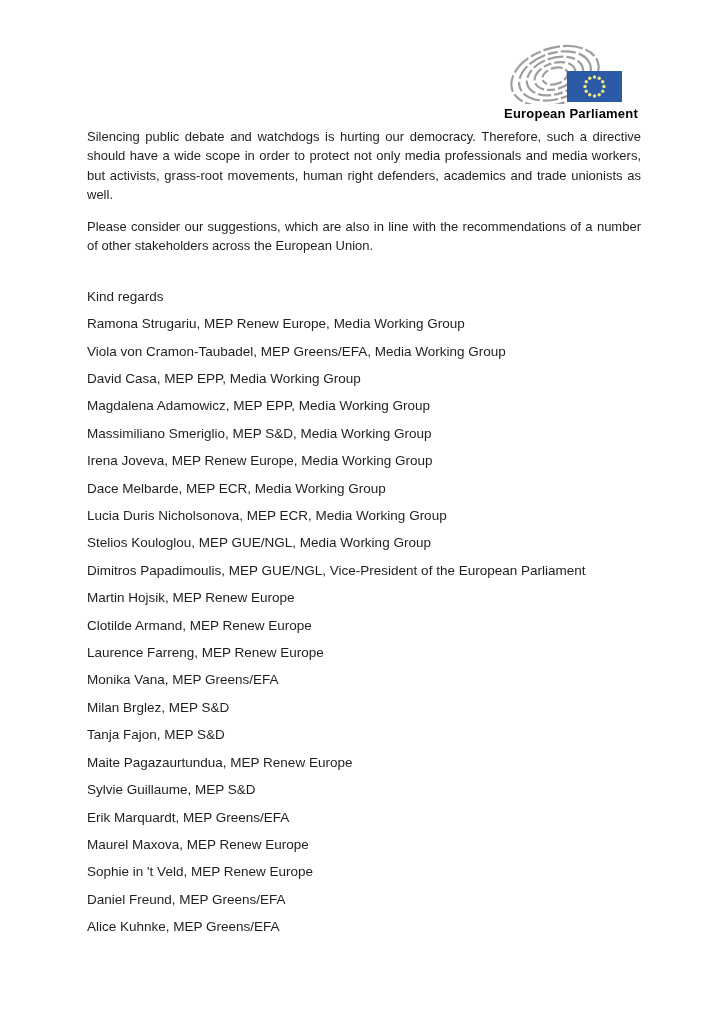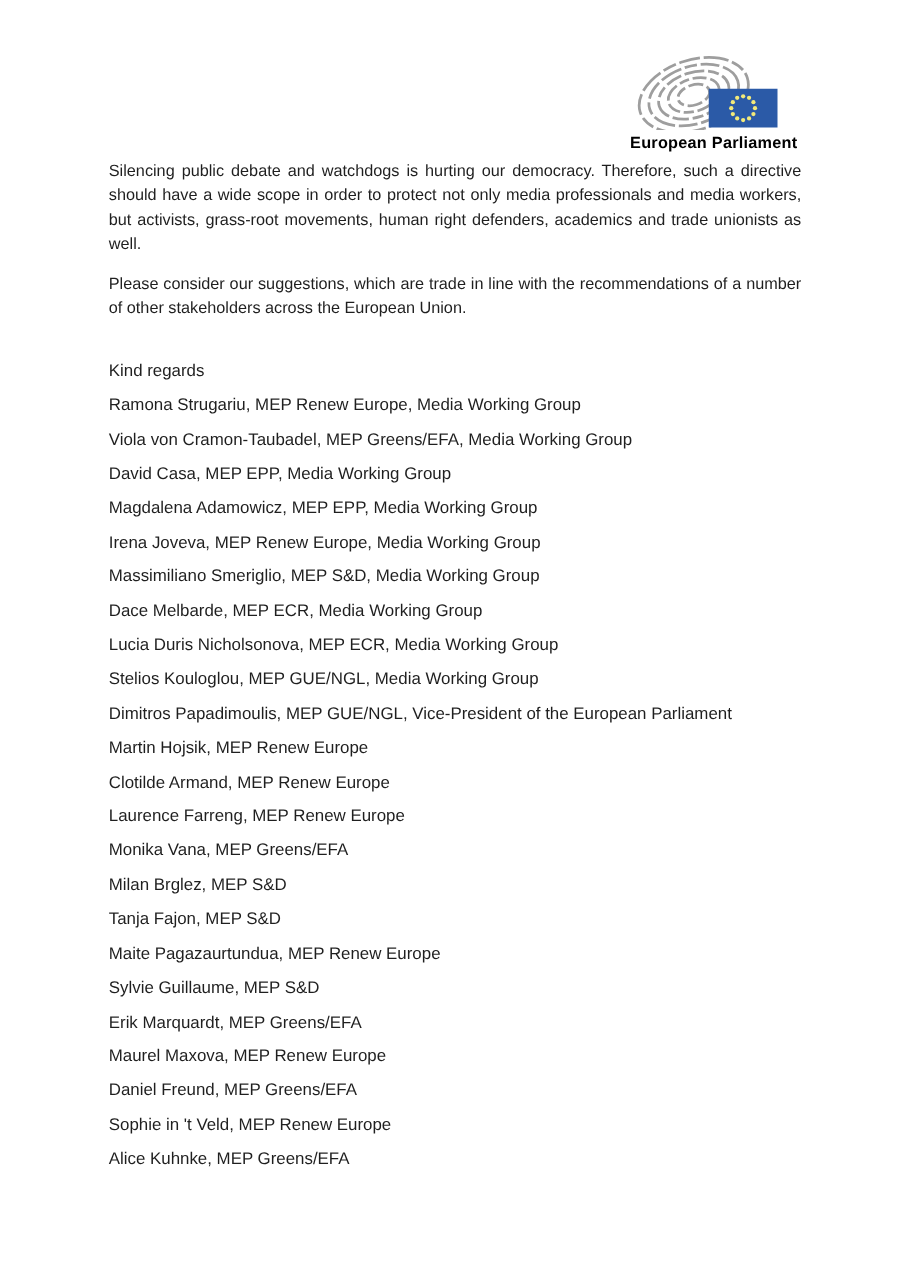--- a/index.html
+++ b/index.html
@@ -87,45 +87,45 @@
           <circle cx="86.27" cy="37.75" r="1.7"></circle>
           <circle cx="89.75" cy="34.27" r="1.7"></circle>
         </g>
       </svg>
     </span>
     <div class="logo-label">European Parliament</div>
   </div>
 
   <div class="content">
     <p class="para">Silencing public debate and watchdogs is hurting our democracy. Therefore, such a directive should have a wide scope in order to protect not only media professionals and media workers, but activists, grass-root movements, human right defenders, academics and trade unionists as well.</p>
-    <p class="para">Please consider our suggestions, which are trade in line with the recommendations of a number of other stakeholders across the European Union.</p>
+    <p class="para">Please consider our suggestions, which are also in line with the recommendations of a number of other stakeholders across the European Union.</p>
 
     <div class="closing-block">
       <p class="closing">Kind regards</p>
       <div>
           <p class="sig">Ramona Strugariu, MEP Renew Europe, Media Working Group</p>
           <p class="sig">Viola von Cramon-Taubadel, MEP Greens/EFA, Media Working Group</p>
           <p class="sig">David Casa, MEP EPP, Media Working Group</p>
           <p class="sig">Magdalena Adamowicz, MEP EPP, Media Working Group</p>
+          <p class="sig">Massimiliano Smeriglio, MEP S&amp;D, Media Working Group</p>
           <p class="sig">Irena Joveva, MEP Renew Europe, Media Working Group</p>
-          <p class="sig">Massimiliano Smeriglio, MEP S&amp;D, Media Working Group</p>
           <p class="sig">Dace Melbarde, MEP ECR, Media Working Group</p>
           <p class="sig">Lucia Duris Nicholsonova, MEP ECR, Media Working Group</p>
           <p class="sig">Stelios Kouloglou, MEP GUE/NGL, Media Working Group</p>
           <p class="sig">Dimitros Papadimoulis, MEP GUE/NGL, Vice-President of the European Parliament</p>
           <p class="sig">Martin Hojsik, MEP Renew Europe</p>
           <p class="sig">Clotilde Armand, MEP Renew Europe</p>
           <p class="sig">Laurence Farreng, MEP Renew Europe</p>
           <p class="sig">Monika Vana, MEP Greens/EFA</p>
           <p class="sig">Milan Brglez, MEP S&amp;D</p>
           <p class="sig">Tanja Fajon, MEP S&amp;D</p>
           <p class="sig">Maite Pagazaurtundua, MEP Renew Europe</p>
           <p class="sig">Sylvie Guillaume, MEP S&amp;D</p>
           <p class="sig">Erik Marquardt, MEP Greens/EFA</p>
           <p class="sig">Maurel Maxova, MEP Renew Europe</p>
+          <p class="sig">Sophie in 't Veld, MEP Renew Europe</p>
           <p class="sig">Daniel Freund, MEP Greens/EFA</p>
-          <p class="sig">Sophie in 't Veld, MEP Renew Europe</p>
           <p class="sig">Alice Kuhnke, MEP Greens/EFA</p>
         </div>
     </div>
   </div>
 
 </div>
 
 </body></html>

